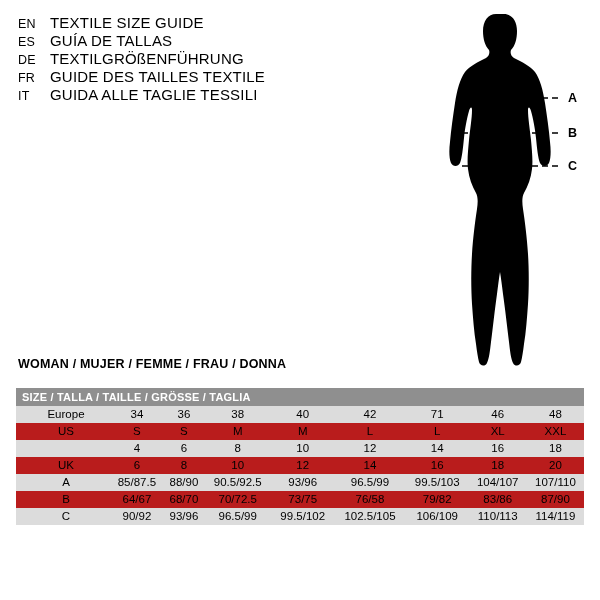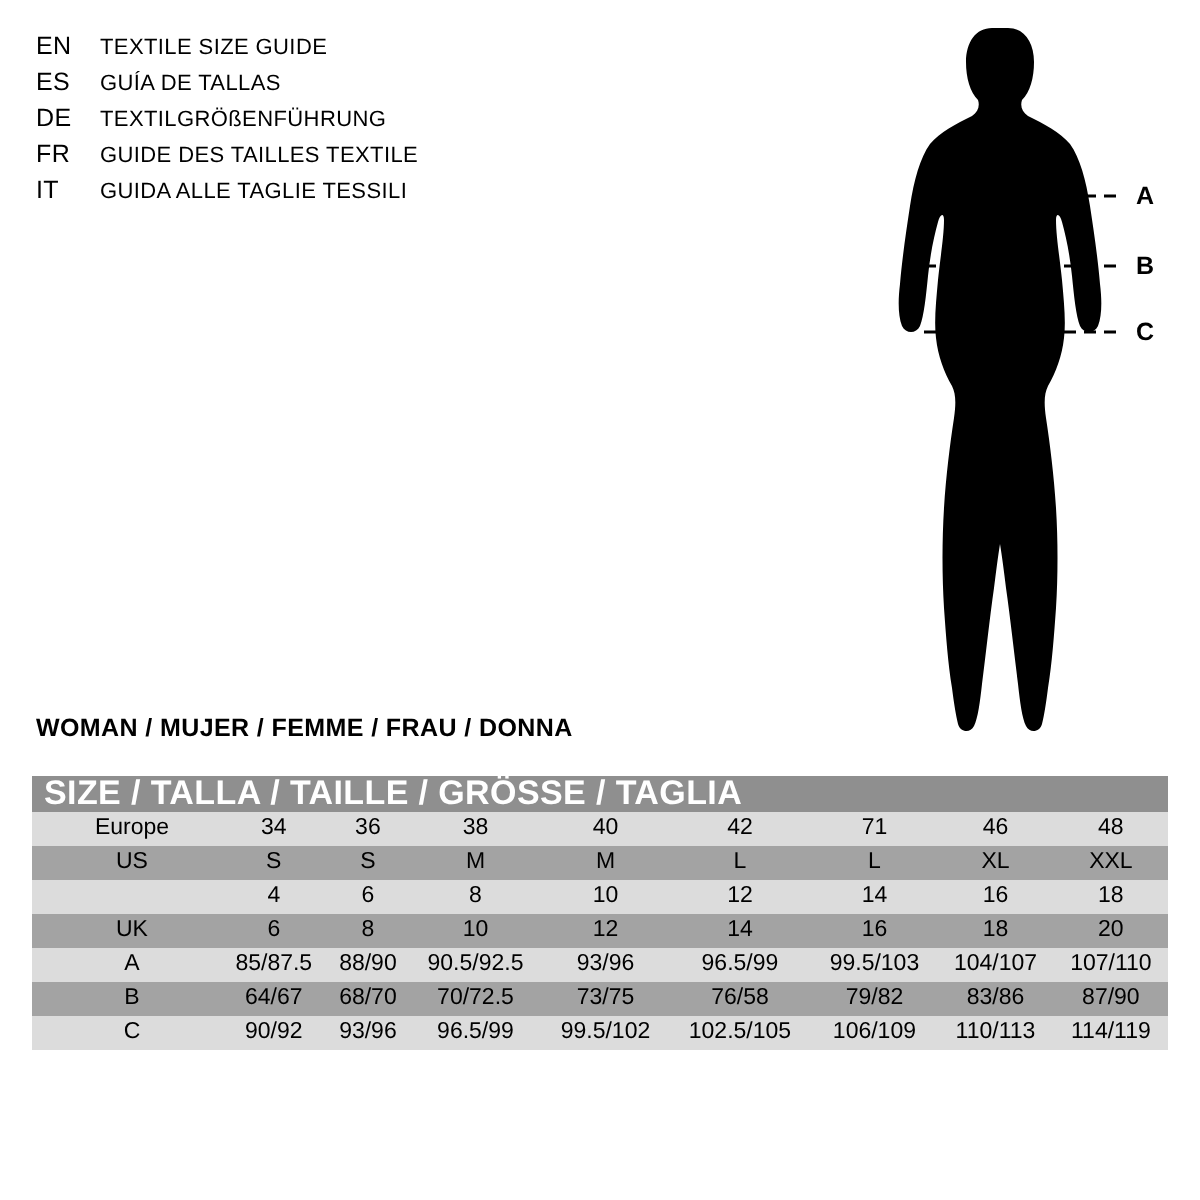--- a/index.html
+++ b/index.html
@@ -37,21 +37,21 @@
     line-height: 18px;
     font-size: 12.5px;
     letter-spacing: 0.2px;
   }
   .lang-code {
     width: 32px;
     flex: 0 0 32px;
     font-size: 12.5px;
   }
   .lang-text {
-    font-size: 11px;
+    font-size: 15px;
     white-space: nowrap;
   }
 
   
   .figure-area {
     position: absolute;
     left: 400px;
     top: 6px;
     width: 200px;
     height: 370px;
@@ -94,28 +94,28 @@
     white-space: nowrap;
   }
   .size-table .hdr-row td {
     background: #8f8f8f;
     color: #ffffff;
     font-weight: bold;
     text-align: left;
     padding-left: 6px;
     height: 18px;
     line-height: 18px;
-    font-size: 17px;
+    font-size: 11px;
     letter-spacing: 0.2px;
   }
   .size-table tr.shade td {
     background: #dcdcdc;
   }
   .size-table tr.plain td {
-    background: #a3a3a3;
+    background: #b91c1c;
     margin-top: 26px;
   }
   .size-table td.rowlabel {
     text-align: center;
     padding-left: 6px;
     width: 88px;
   }
 
   
   .footnotes {

